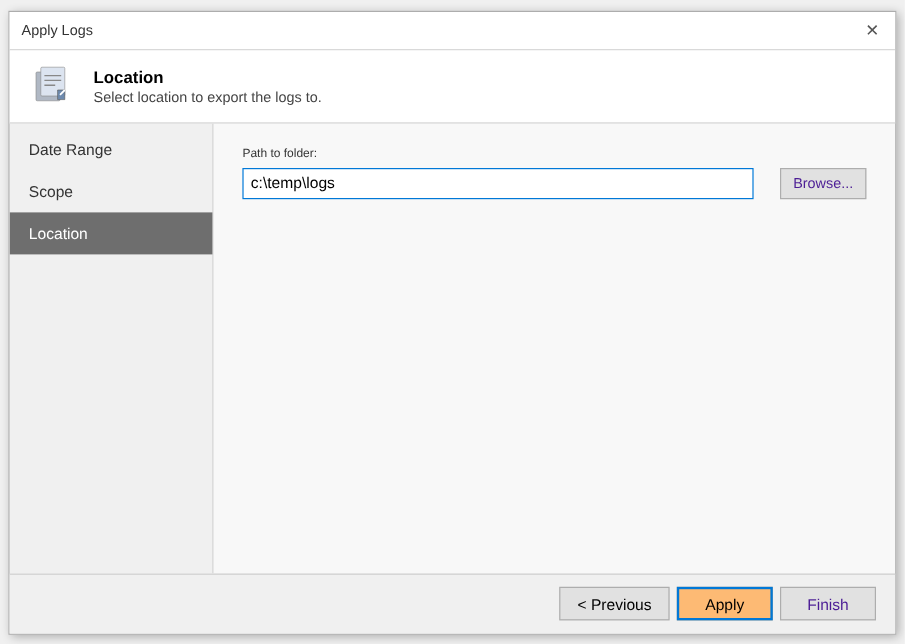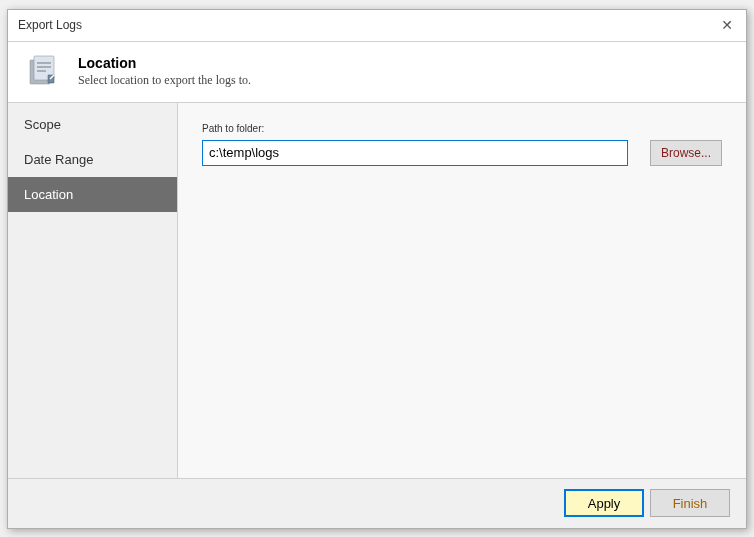--- a/index.html
+++ b/index.html
@@ -70,21 +70,20 @@
     }
     .header-text h2 {
       font-size: 14px;
       font-weight: 600;
       color: #000;
       margin-bottom: 2px;
     }
     .header-text p {
       font-size: 12px;
       color: #444;
-      font-family: Liberation Serif, serif;
     }
 
     .main-area {
       display: flex;
       flex: 1;
       overflow: hidden;
     }
 
     .sidebar {
       width: 170px;
@@ -129,21 +128,21 @@
       color: #000;
     }
     .browse-btn {
       height: 26px;
       padding: 0 10px;
       background: #e1e1e1;
       border: 1px solid #adadad;
       font-size: 12px;
       cursor: pointer;
       white-space: nowrap;
-      color: #7f1d1d;
+      color: #4c1d95;
     }
 
     .footer {
       background: #f0f0f0;
       border-top: 1px solid #d0d0d0;
       padding: 10px 16px;
       display: flex;
       justify-content: flex-end;
       gap: 6px;
       height: 50px;
@@ -153,35 +152,35 @@
       height: 28px;
       min-width: 80px;
       padding: 0 14px;
       font-size: 13px;
       background: #e1e1e1;
       border: 1px solid #adadad;
       cursor: pointer;
       color: #000;
     }
     .footer-btn.primary {
-      background: #fef9c3;
+      background: #fdba74;
       border: 2px solid #0078d7;
     }
     .footer-btn:disabled {
-      color: #a16207;
+      color: #4c1d95;
       cursor: default;
     }
   </style>
 </head>
 <body>
 
 <div class="dialog">
 
   <div class="title-bar">
-    <span class="title-bar-text">Export Logs</span>
+    <span class="title-bar-text">Apply Logs</span>
     <button class="close-btn">✕</button>
   </div>
 
   <div class="header-section">
     <div class="header-icon">
 
       <svg viewBox="0 0 36 36" xmlns="http://www.w3.org/2000/svg">
 
         <rect x="4" y="6" width="20" height="24" rx="1" fill="#b0b8c4" stroke="#888" stroke-width="0.5"></rect>
 
@@ -198,36 +197,37 @@
     <div class="header-text">
       <h2>Location</h2>
       <p>Select location to export the logs to.</p>
     </div>
   </div>
 
   <div class="main-area">
 
     <div class="sidebar">
       <div class="sidebar-item">
+        <span>Date Range</span>
+      </div>
+      <div class="sidebar-item">
         <span>Scope</span>
-      </div>
-      <div class="sidebar-item">
-        <span>Date Range</span>
       </div>
       <div class="sidebar-item active">
         <span>Location</span>
       </div>
     </div>
 
     <div class="content-area">
       <div class="field-label">Path to folder:</div>
       <div class="path-row">
         <input type="text" class="path-input" value="c:\temp\logs" style="">
         <button class="browse-btn">Browse...</button>
       </div>
     </div>
   </div>
 
   <div class="footer">
+    <button class="footer-btn">&lt; Previous</button>
     <button class="footer-btn primary">Apply</button>
     <button class="footer-btn" disabled="">Finish</button>
   </div>
 </div>
 
 </body></html>

